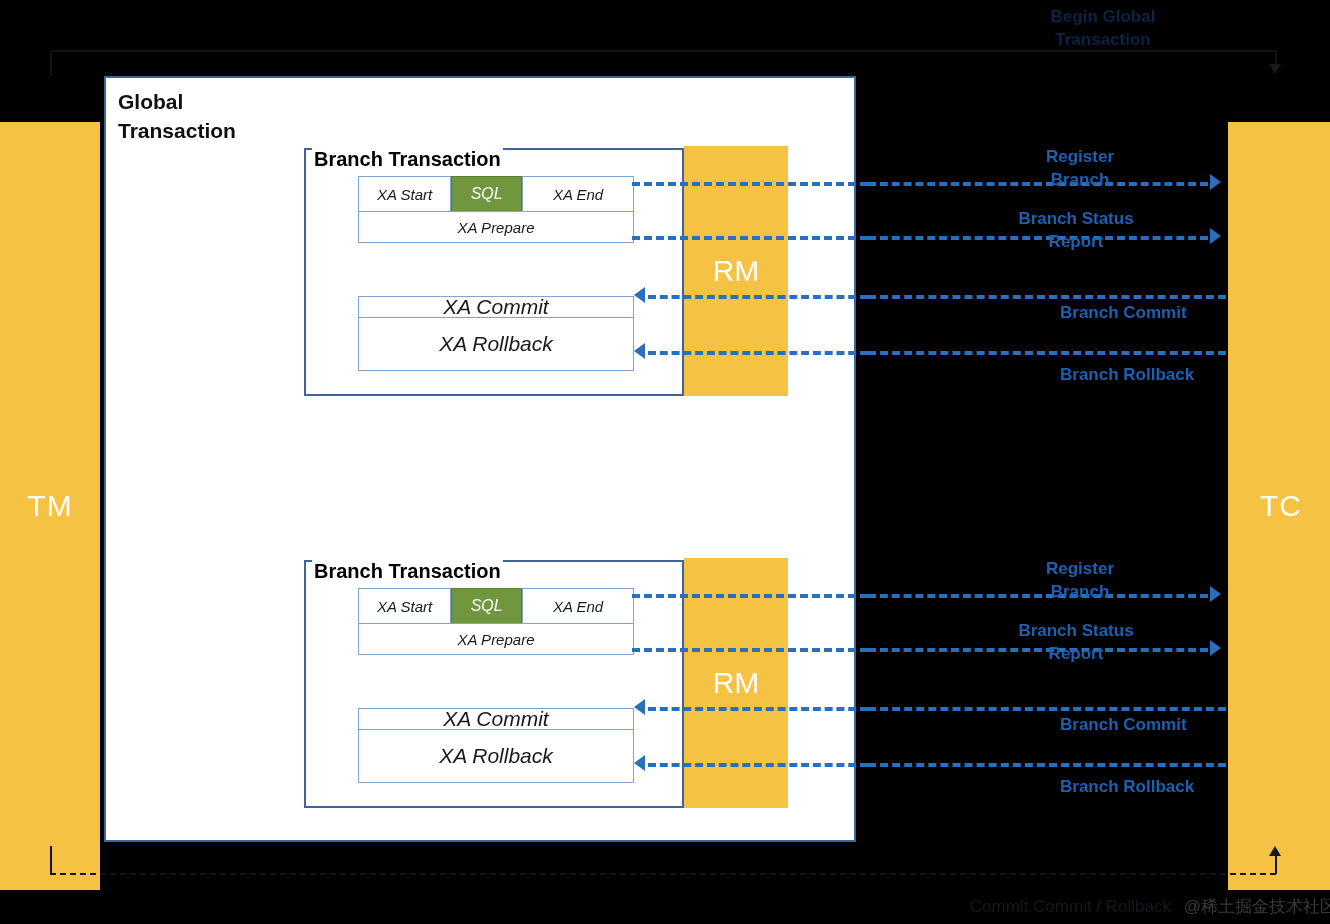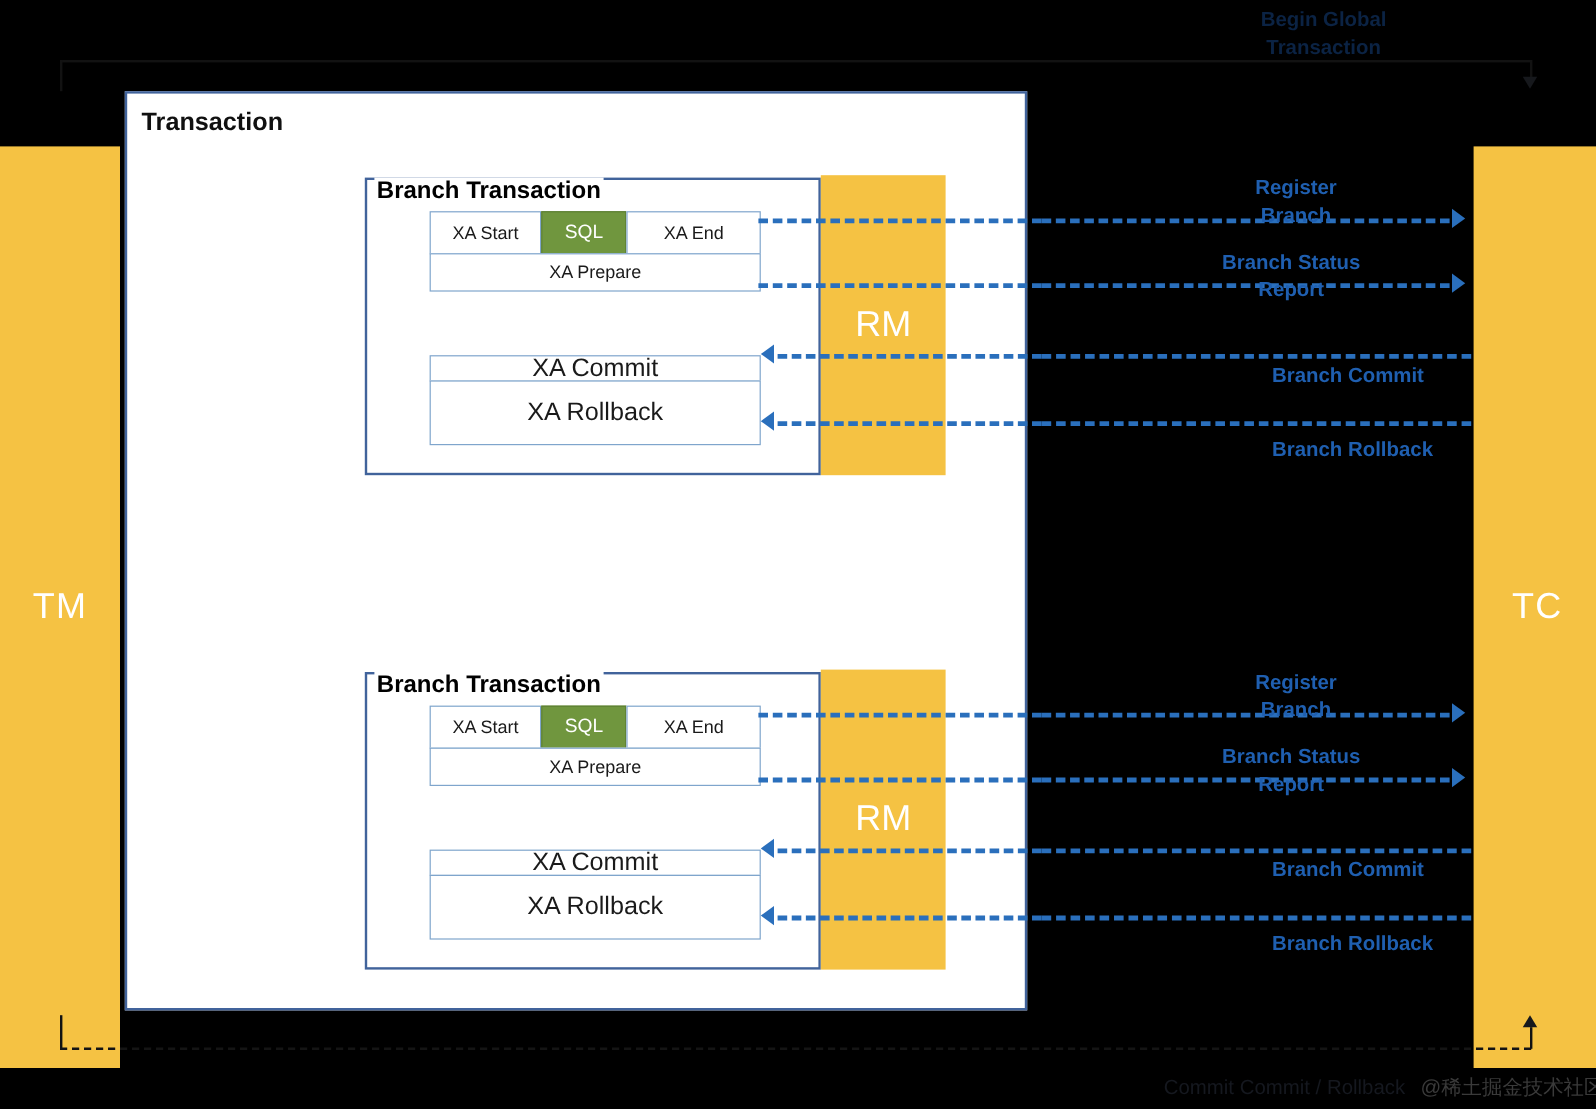--- a/index.html
+++ b/index.html
@@ -26,21 +26,21 @@
   .branch{position:absolute;width:380px;border:2px solid #41639B;background:#fff;
           box-sizing:border-box;}
   #branch-1{left:304px;top:148px;height:248px;}
   #branch-2{left:304px;top:560px;height:248px;}
   .branch-title{position:absolute;left:6px;top:-2px;font-size:20px;font-weight:bold;
                 color:#000;background:#fff;padding:0 2px;white-space:nowrap;z-index:3;}
 
   
   .oprow{position:absolute;display:flex;box-sizing:border-box;}
   .opcell{border:1px solid #7FA5CC;box-sizing:border-box;display:flex;
-          align-items:center;justify-content:center;
+          align-items:center;justify-content:center;font-style:italic;
           background:#fff;color:#1a1a1a;}
   .opcell.sql{background:#70963E;color:#ffffff;border-color:#5d7f33;}
 
   .row-start{left:52px;top:26px;width:276px;height:36px;}
   .row-start .c1{width:100px;font-size:15px;}
   .row-start .c2{width:76px;font-size:16px;}
   .row-start .c3{width:120px;font-size:15px;}
   .row-prepare{left:52px;top:61px;width:320px;height:32px;}
   .row-prepare .c1{width:276px;font-size:15px;}
 
@@ -97,20 +97,21 @@
   <div class="lifeline" id="tm-col">
     <span class="lbl">TM</span>
   </div>
 
   <div class="lifeline" id="tc-col">
     <span class="lbl">TC</span>
   </div>
 
   <div id="global-panel"></div>
   <div id="global-title">
+    <div>Global</div>
     <div>Transaction</div>
   </div>
 
   <div class="branch" id="branch-1">
     <div class="branch-title">Branch Transaction</div>
 
     <div class="oprow row-start">
       <div class="opcell c1">XA Start</div>
       <div class="opcell c2 sql">SQL</div>
       <div class="opcell c3">XA End</div>

